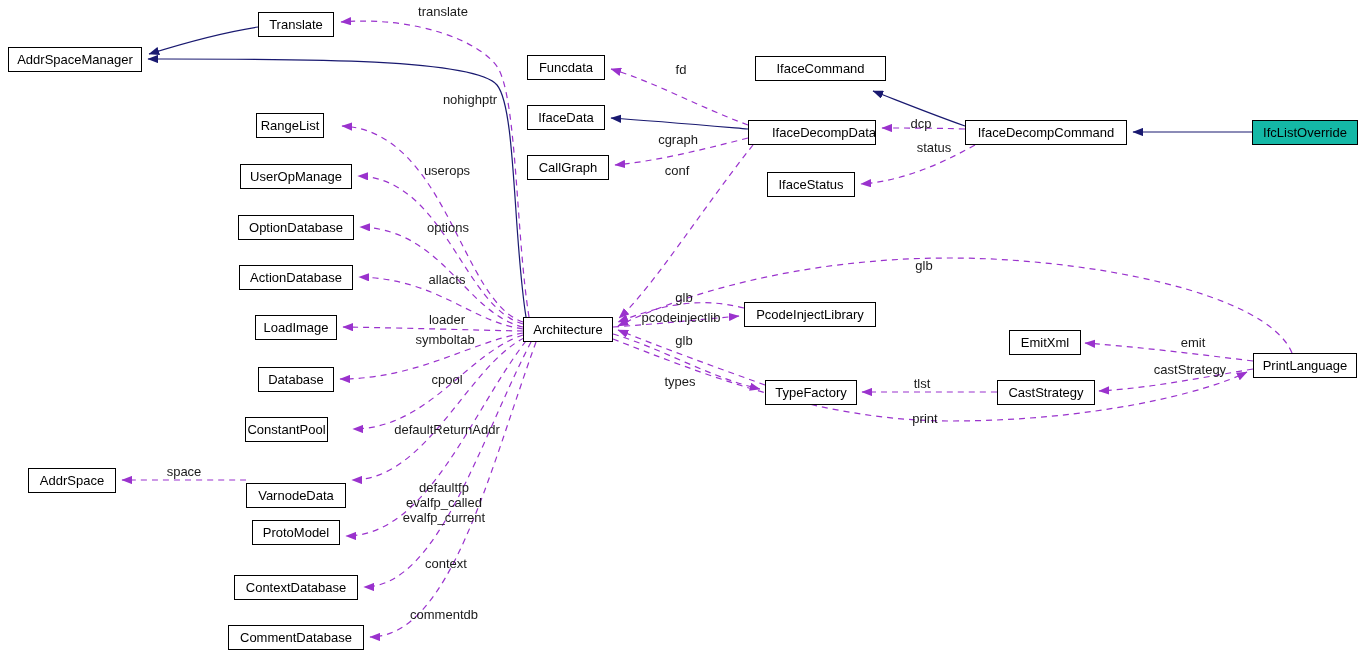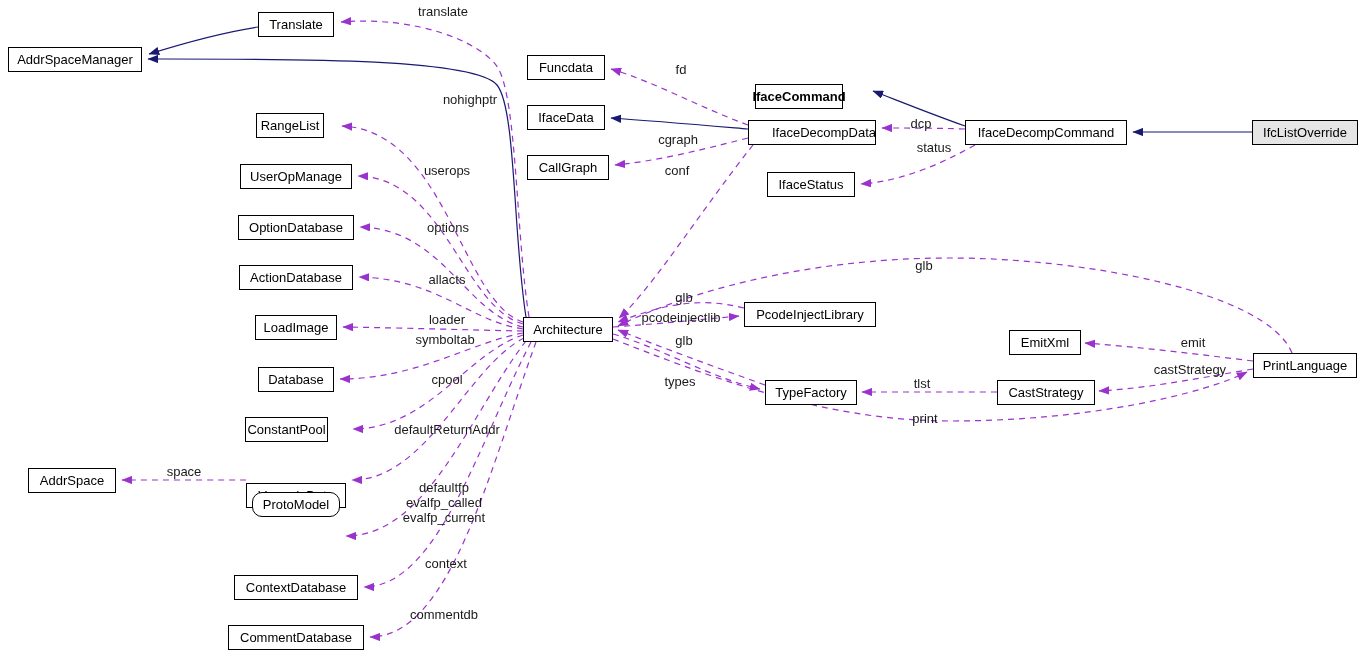--- a/index.html
+++ b/index.html
@@ -12,21 +12,21 @@
   }
   #edges{position:absolute;left:0;top:0;width:1364px;height:659px;}
   .e-dash{fill:none;stroke:#9a32cd;stroke-width:1.2;stroke-dasharray:6 5;}
   .e-solid{fill:none;stroke:#191970;stroke-width:1.2;}
   .node{
     position:absolute;box-sizing:border-box;height:25px;
     border:1px solid #000000;background:#ffffff;color:#000000;
     display:flex;align-items:center;justify-content:center;
     font-size:13px;line-height:1;cursor:pointer;white-space:nowrap;
   }
-  .node.selected{background:#e5e5e5;}
+  .node.selected{background:#14b8a6;}
   .elabel{
     position:absolute;transform:translate(-50%,-50%);
     font-size:13px;color:#1a1a1a;white-space:pre-line;text-align:center;
     pointer-events:none;line-height:1.15;
   }
 </style>
 </head>
 <body>
 
 <div id="canvas">
@@ -72,37 +72,37 @@
     <path class="e-solid" d="M 258 27 C 219 33 181 44 149 54" marker-end="url(#an)"></path>
     <path class="e-solid" d="M 526 317 C 513 235 516 108 497 85 C 474 58 292 59 148 59" marker-end="url(#an)"></path>
     <path class="e-solid" d="M 748 129 C 701 125 655 121 611 118" marker-end="url(#an)"></path>
     <path class="e-solid" d="M 965 126 C 931 114 899 101 873 91" marker-end="url(#an)"></path>
     <path class="e-solid" d="M 1252 132 C 1212 132 1171 132 1133 132" marker-end="url(#an)"></path>
   </svg>
 
   <div class="node" style="left:258px;top:12px;width:76px;">Translate</div>
   <div class="node" style="left:8px;top:47px;width:134px;">AddrSpaceManager</div>
   <div class="node" style="left:527px;top:55px;width:78px;">Funcdata</div>
-  <div class="node" style="left:755px;top:84px;width:88px;font-weight:bold;">IfaceCommand</div>
+  <div class="node" style="left:755px;top:56px;width:131px;">IfaceCommand</div>
   <div class="node" style="left:527px;top:105px;width:78px;">IfaceData</div>
   <div class="node" style="left:748px;top:120px;width:128px;padding-left:24px;">IfaceDecompData</div>
   <div class="node" style="left:965px;top:120px;width:162px;">IfaceDecompCommand</div>
   <div class="node selected" style="left:1252px;top:120px;width:106px;">IfcListOverride</div>
   <div class="node" style="left:527px;top:155px;width:82px;">CallGraph</div>
   <div class="node" style="left:767px;top:172px;width:88px;">IfaceStatus</div>
   <div class="node" style="left:256px;top:113px;width:68px;">RangeList</div>
   <div class="node" style="left:240px;top:164px;width:112px;">UserOpManage</div>
   <div class="node" style="left:238px;top:215px;width:116px;">OptionDatabase</div>
   <div class="node" style="left:239px;top:265px;width:114px;">ActionDatabase</div>
   <div class="node" style="left:255px;top:315px;width:82px;">LoadImage</div>
   <div class="node" style="left:258px;top:367px;width:76px;">Database</div>
   <div class="node" style="left:245px;top:417px;width:83px;">ConstantPool</div>
   <div class="node" style="left:28px;top:468px;width:88px;">AddrSpace</div>
   <div class="node" style="left:246px;top:468px;width:100px;margin-top:15px;">VarnodeData</div>
-  <div class="node" style="left:252px;top:492px;width:88px;border-radius:10px;">ProtoModel</div>
+  <div class="node" style="left:252px;top:520px;width:88px;">ProtoModel</div>
   <div class="node" style="left:234px;top:575px;width:124px;">ContextDatabase</div>
   <div class="node" style="left:228px;top:625px;width:136px;">CommentDatabase</div>
   <div class="node" style="left:523px;top:317px;width:90px;">Architecture</div>
   <div class="node" style="left:744px;top:302px;width:132px;">PcodeInjectLibrary</div>
   <div class="node" style="left:765px;top:380px;width:92px;">TypeFactory</div>
   <div class="node" style="left:1009px;top:330px;width:72px;">EmitXml</div>
   <div class="node" style="left:997px;top:380px;width:98px;">CastStrategy</div>
   <div class="node" style="left:1253px;top:353px;width:104px;">PrintLanguage</div>
 
   <span class="elabel" style="left:443px;top:12px;">translate</span>

